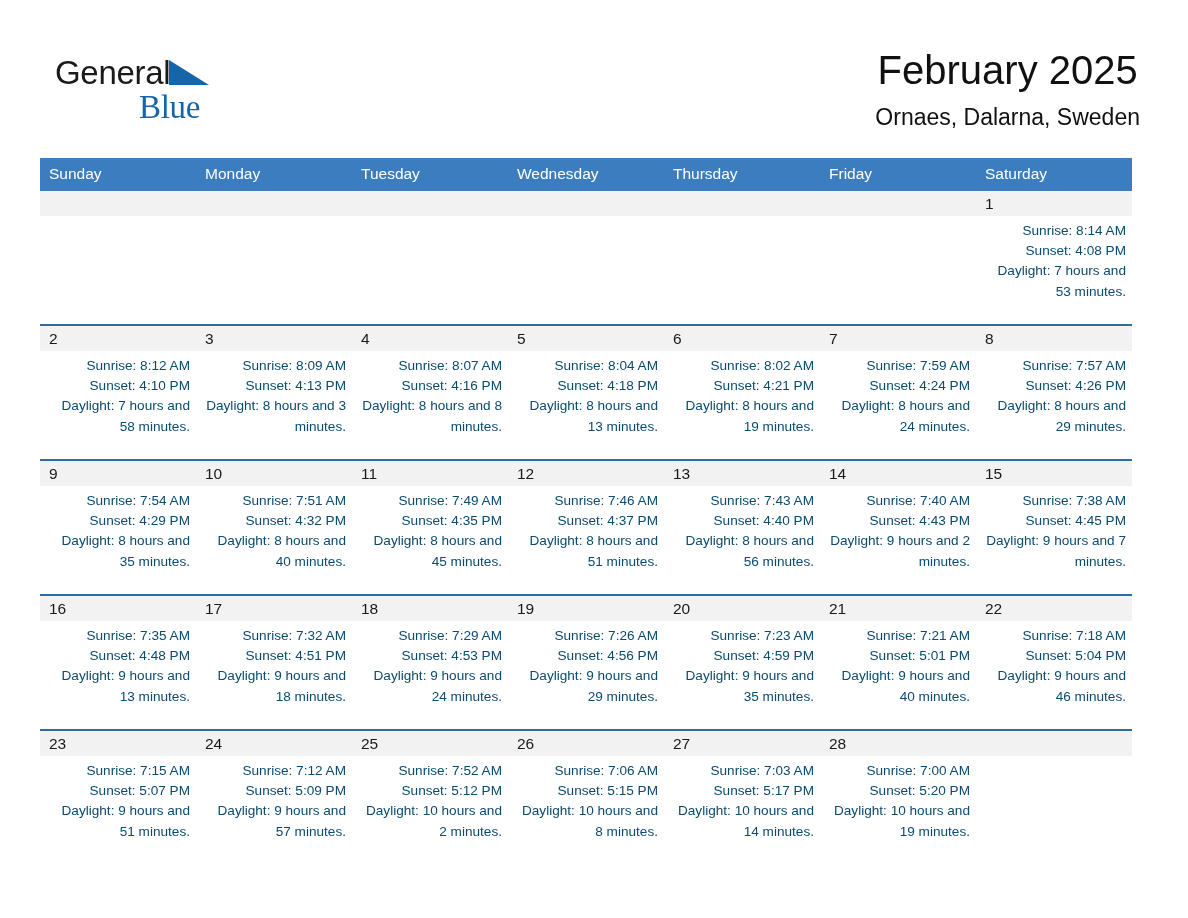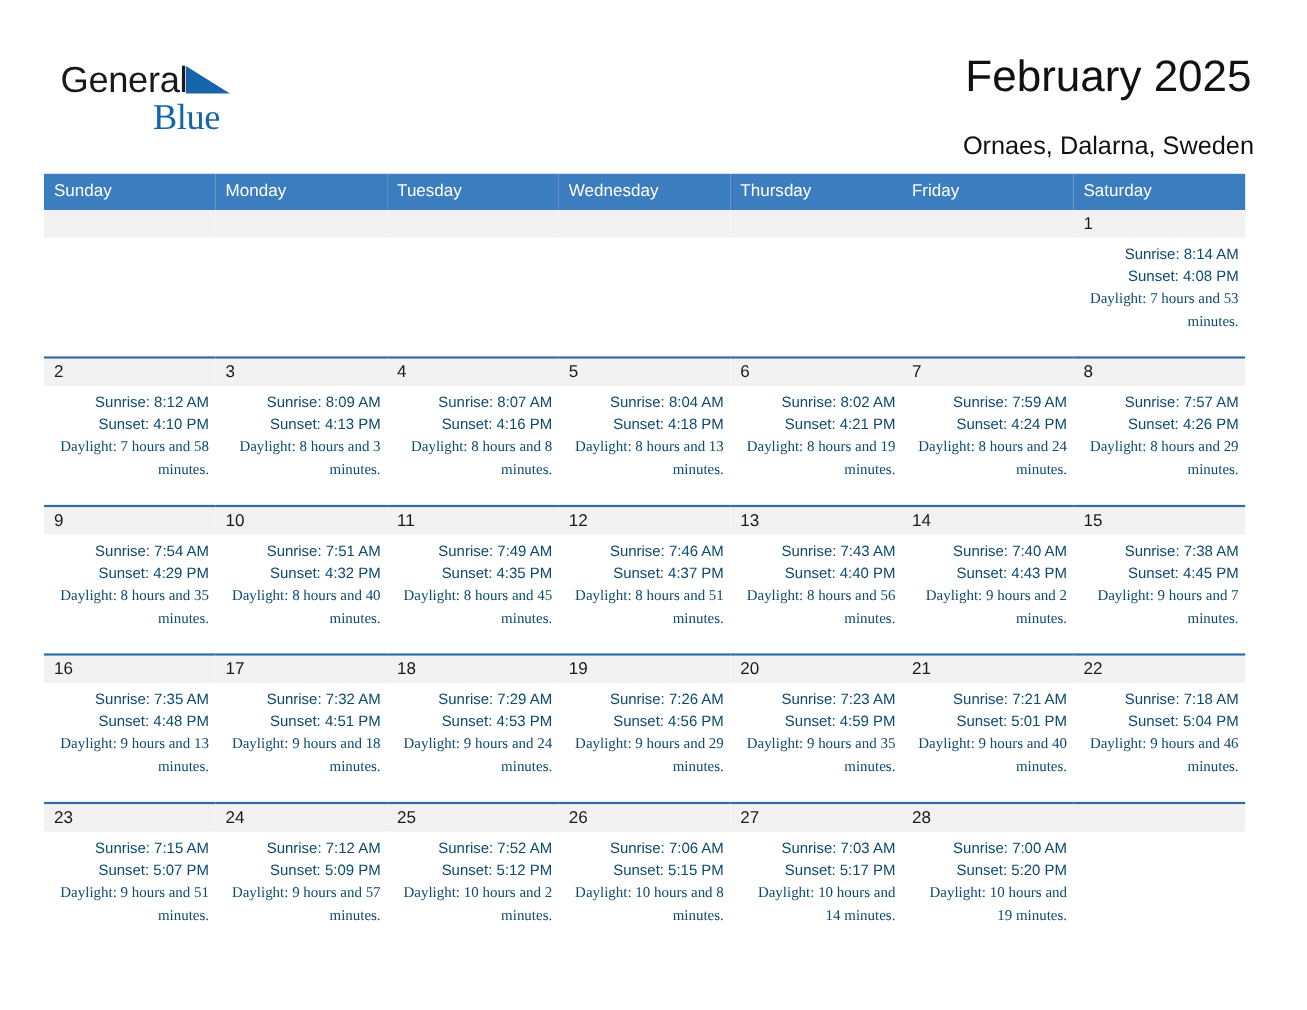--- a/index.html
+++ b/index.html
@@ -80,21 +80,21 @@
     line-height: 52px;
     letter-spacing: 0px;
     white-space: nowrap;
     text-align: center;
   }
   .cal-subtitle {
     font-size: 23px;
     font-weight: normal;
     color: #111111;
     line-height: 34px;
-    margin-top: 19px;
+    margin-top: 4px;
     white-space: nowrap;
   }
 
   
   .calendar {
     position: absolute;
     left: 40px;
     top: 158px;
     width: 1092px;
     border-collapse: collapse;
@@ -141,21 +141,20 @@
     font-size: 13.6px;
     line-height: 20.2px;
     color: #0c4a6e;
     text-align: right;
   }
   .details div {
     white-space: nowrap;
   }
   .details .wrapline {
     white-space: normal;
-    font-family: Liberation Serif, serif;
   }
 </style>
 </head>
 <body>
 
 <div class="page">
 
   <div class="header">
 
     <div class="brand">

